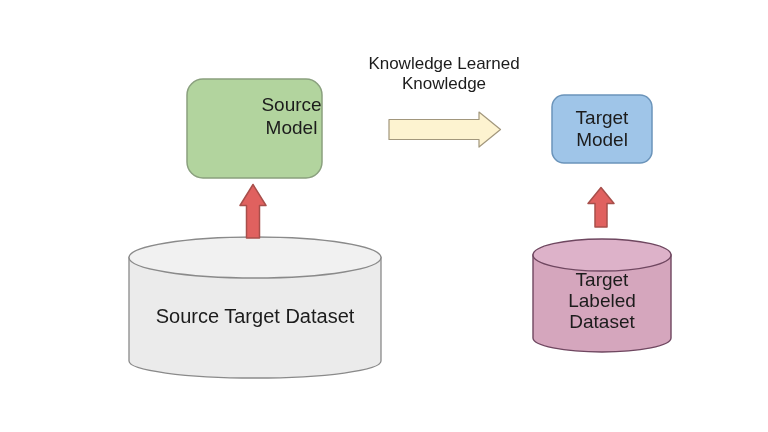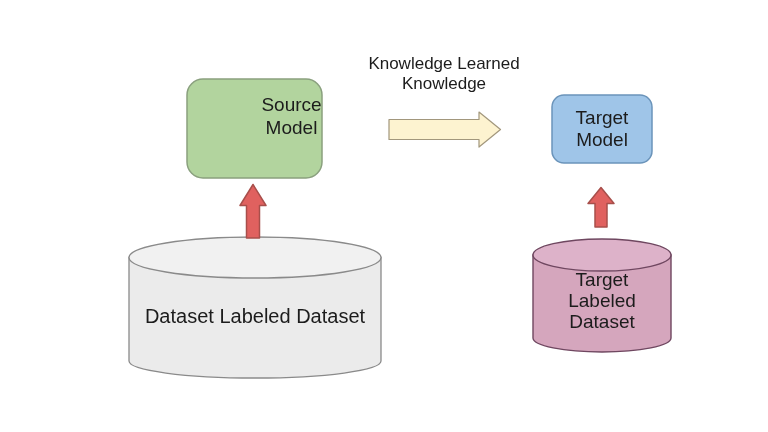--- a/index.html
+++ b/index.html
@@ -85,19 +85,19 @@
 
   <div class="label transfer-label">Knowledge Learned
 Knowledge</div>
 
   <div class="label node-label source-model-label">Source
 Model</div>
 
   <div class="label node-label target-model-label">Target
 Model</div>
 
-  <div class="label source-dataset-label">Dataset Labeled Dataset</div>
+  <div class="label source-dataset-label">Source Target Dataset</div>
 
   <div class="label target-dataset-label">Target
 Labeled
 Dataset</div>
 
 </div>
 
 </body></html>

